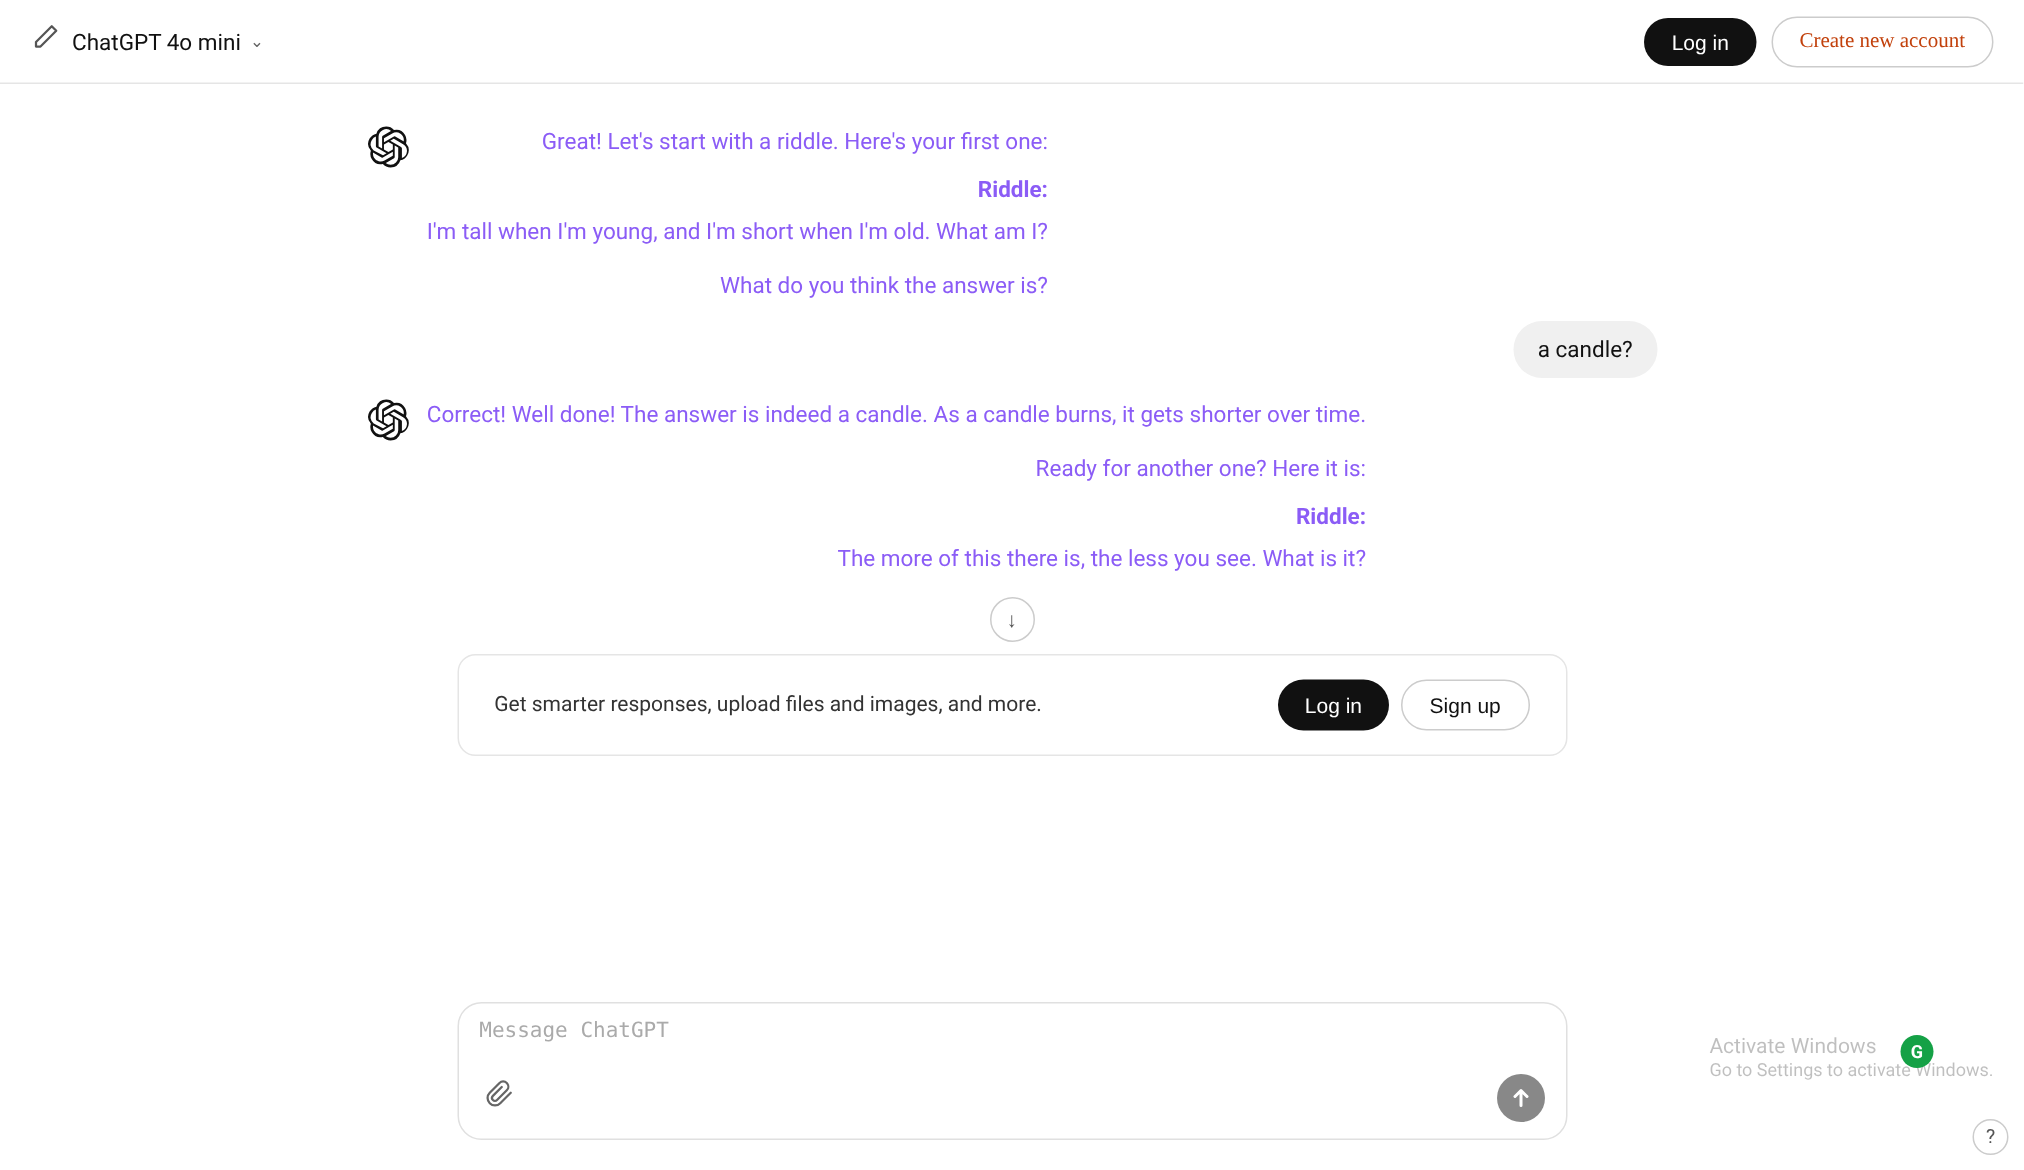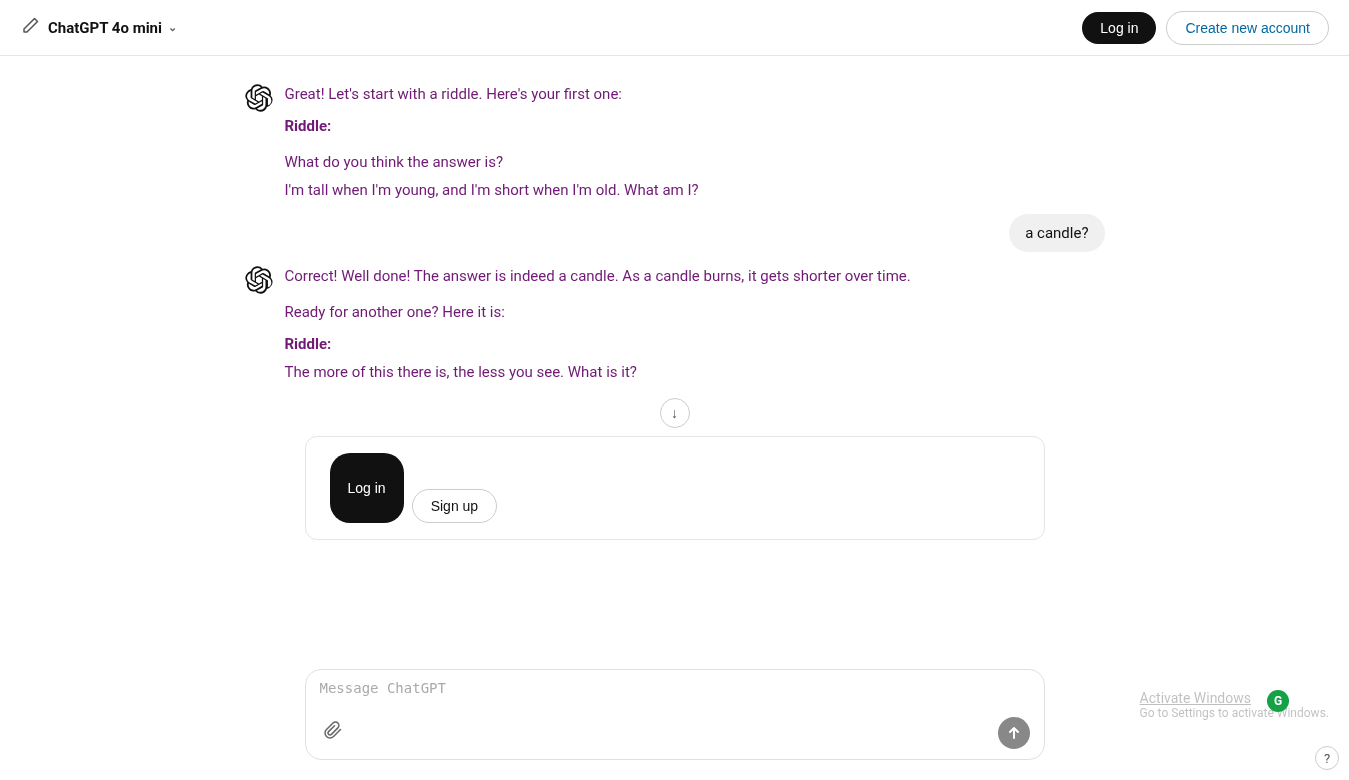--- a/index.html
+++ b/index.html
@@ -30,48 +30,49 @@
     .edit-icon {
       font-size: 18px;
       color: #555;
       cursor: pointer;
     }
     .model-selector {
       display: flex;
       align-items: center;
       gap: 4px;
       font-size: 15px;
-      font-weight: 700;
+      font-weight: 400;
       color: #111;
       cursor: pointer;
     }
     .header-right {
       display: flex;
       align-items: center;
       gap: 10px;
     }
     .btn-login {
       background: #111;
       color: #fff;
       border: none;
       border-radius: 20px;
       padding: 8px 18px;
       font-size: 14px;
       font-weight: 500;
       cursor: pointer;
     }
     .btn-create {
       background: #fff;
-      color: #0369a1;
+      color: #c2410c;
       border: 1px solid #ccc;
       border-radius: 20px;
       padding: 8px 18px;
       font-size: 14px;
       font-weight: 500;
       cursor: pointer;
+      font-family: Liberation Serif, serif;
     }
 
     
     .chat-area {
       display: flex;
       flex-direction: column;
       height: calc(780px - 56px - 160px);
       overflow-y: auto;
       padding: 20px 0;
       position: relative;
@@ -108,23 +109,24 @@
       flex-shrink: 0;
       margin-top: 2px;
     }
     .assistant-avatar svg {
       width: 28px;
       height: 28px;
     }
 
     .assistant-content {
       font-size: 15px;
-      color: #701a75;
+      color: #8b5cf6;
       line-height: 1.6;
       max-width: 680px;
+      text-align: right;
     }
 
     
     .scroll-indicator {
       display: flex;
       justify-content: center;
       padding: 8px 0;
     }
     .scroll-down-btn {
       background: #fff;
@@ -173,21 +175,20 @@
     }
     .btn-banner-signup {
       background: #fff;
       color: #111;
       border: 1px solid #ccc;
       border-radius: 20px;
       padding: 8px 18px;
       font-size: 14px;
       font-weight: 500;
       cursor: pointer;
-      margin-top: 36px;
     }
 
     
     .input-area {
       position: absolute;
       bottom: 0;
       left: 0;
       right: 0;
       padding: 10px 20px 20px;
       background: #fff;
@@ -255,21 +256,20 @@
       bottom: 60px;
       right: 20px;
       color: rgba(0,0,0,0.25);
       font-size: 13px;
       text-align: left;
       pointer-events: none;
     }
     .windows-watermark .wm-title {
       font-size: 14px;
       font-weight: 400;
-      text-decoration: underline;
     }
     .windows-watermark .wm-sub {
       font-size: 12px;
     }
 
     
     .grammarly-icon {
       position: absolute;
       bottom: 68px;
       right: 60px;
@@ -337,22 +337,22 @@
 
   <div class="message-row assistant">
     <div class="assistant-avatar">
       <svg viewBox="0 0 41 41" fill="none" xmlns="http://www.w3.org/2000/svg">
         <path d="M37.532 16.87a9.963 9.963 0 00-.856-8.184 10.078 10.078 0 00-10.855-4.835 9.964 9.964 0 00-7.505-3.337 10.079 10.079 0 00-9.612 6.967 9.967 9.967 0 00-6.664 4.834 10.08 10.08 0 001.24 11.817 9.965 9.965 0 00.856 8.185 10.079 10.079 0 0010.855 4.835 9.965 9.965 0 007.504 3.337 10.079 10.079 0 009.617-6.971 9.967 9.967 0 006.663-4.834 10.079 10.079 0 00-1.243-11.814zM22.498 37.886a7.474 7.474 0 01-4.799-1.735c.061-.033.168-.091.237-.134l7.964-4.6a1.294 1.294 0 00.655-1.134V19.054l3.366 1.944a.12.12 0 01.066.092v9.299a7.505 7.505 0 01-7.49 7.496zM6.392 31.006a7.471 7.471 0 01-.894-5.023c.06.036.162.099.237.141l7.964 4.6a1.297 1.297 0 001.308 0l9.724-5.614v3.888a.12.12 0 01-.048.103l-8.051 4.648a7.504 7.504 0 01-10.24-2.743zM4.297 13.62A7.469 7.469 0 018.2 10.333c0 .068-.004.19-.004.274v9.201a1.294 1.294 0 00.654 1.132l9.723 5.614-3.366 1.944a.12.12 0 01-.114.012L6.044 23.86a7.504 7.504 0 01-1.747-10.24zm27.658 6.437l-9.724-5.615 3.367-1.943a.121.121 0 01.114-.012l9.048 5.223a7.498 7.498 0 01-1.158 13.528v-9.476a1.293 1.293 0 00-.647-1.105zm3.35-5.043c-.059-.037-.162-.099-.236-.141l-7.965-4.6a1.298 1.298 0 00-1.308 0l-9.723 5.614v-3.888a.12.12 0 01.048-.103l8.05-4.645a7.497 7.497 0 0111.135 7.763zm-21.063 6.929l-3.367-1.944a.12.12 0 01-.065-.092v-9.299a7.497 7.497 0 0112.293-5.756 6.94 6.94 0 00-.236.134l-7.965 4.6a1.294 1.294 0 00-.654 1.132l-.006 11.225zm1.829-3.943l4.33-2.501 4.332 2.498v4.998l-4.331 2.5-4.331-2.5V18z" fill="currentColor"></path>
       </svg>
     </div>
     <div class="assistant-content">
       <p>Great! Let's start with a riddle. Here's your first one:</p>
       <p style="margin-top:8px;"><strong>Riddle:</strong></p>
+      <p style="margin-top:4px;">I'm tall when I'm young, and I'm short when I'm old. What am I?</p>
       <p style="margin-top:12px;">What do you think the answer is?</p>
-      <p style="margin-top:4px;">I'm tall when I'm young, and I'm short when I'm old. What am I?</p>
     </div>
   </div>
 
   <div class="message-row user">
     <div class="user-bubble">
       <span>a candle?</span>
     </div>
   </div>
 
   <div class="message-row assistant">
@@ -368,20 +368,21 @@
       <p style="margin-top:4px;">The more of this there is, the less you see. What is it?</p>
     </div>
   </div>
 
   <div class="scroll-indicator">
     <button class="scroll-down-btn">↓</button>
   </div>
 
   <div class="banner-area">
     <div class="login-banner">
+      <span class="login-banner-text">Get smarter responses, upload files and images, and more.</span>
       <div class="login-banner-btns">
         <button class="btn-banner-login">Log in</button>
         <button class="btn-banner-signup">Sign up</button>
       </div>
     </div>
   </div>
 
 </div>
 
 <div class="input-area">

